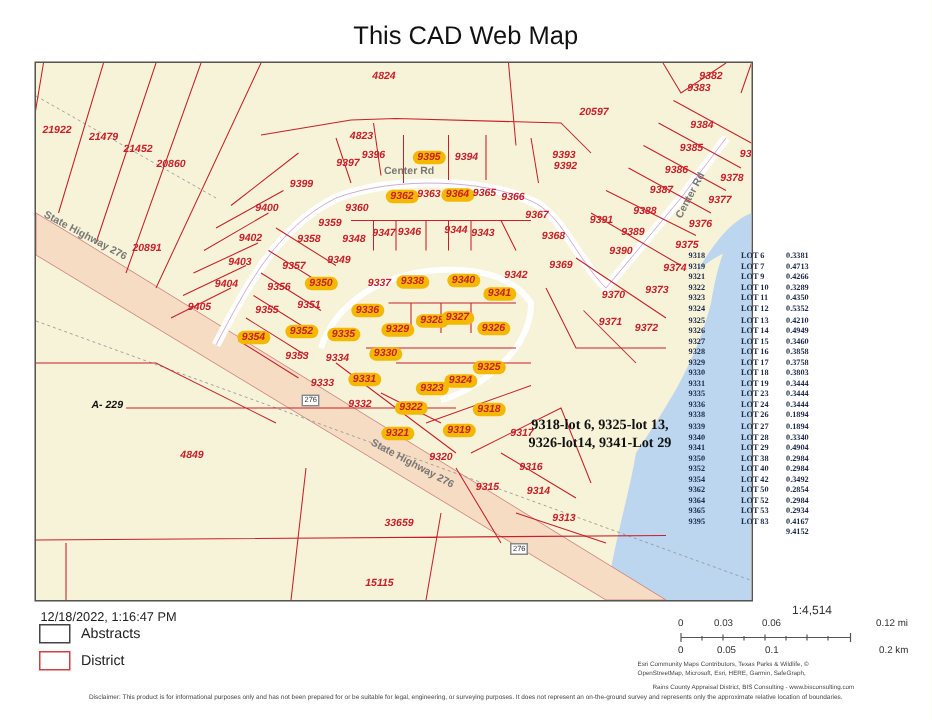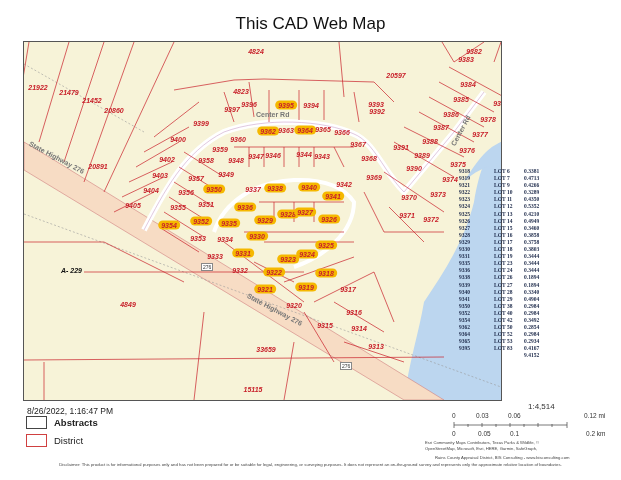--- a/index.html
+++ b/index.html
@@ -165,20 +165,22 @@
   <div class="road" style="left:420px;top:85px;transform:rotate(-62deg);">Center Rd</div>
   <div class="road" style="left:220px;top:264px;transform:rotate(28deg);">State Highway 276</div>
   <div class="road" style="left:2px;top:112px;transform:rotate(28deg);">State Highway 276</div>
 
   <div class="shield" style="left:177px;top:221px;">276</div>
   <div class="shield" style="left:316px;top:320px;">276</div>
 
   <div class="abstract" style="left:37px;top:225px;">A- 229</div>
 
   <div class="note">
+    <div>9318-lot 6, 9325-lot 13,</div>
+    <div>9326-lot14, 9341-Lot 29</div>
   </div>
 </div>
 
 <div class="lots">
   <table>
       <tbody id="lot-tbody">
         <tr>
           <td class="c1">9318</td>
           <td class="c2">LOT 6</td>
           <td class="c3">0.3381</td>
@@ -310,23 +312,23 @@
         </tr>
         <tr>
           <td class="c1"></td>
           <td class="c2"></td>
           <td class="c3">9.4152</td>
         </tr>
       </tbody>
     </table>
 </div>
 
-<div class="footer-date">8/26/2022, 1:16:47 PM</div>
-
-<div class="legend-item" style="top:416px;font-weight:bold;">
+<div class="footer-date">12/18/2022, 1:16:47 PM</div>
+
+<div class="legend-item" style="top:416px;">
   <div class="legend-box"></div>
   <span>Abstracts</span>
 </div>
 <div class="legend-item" style="top:434px;">
   <div class="legend-box red"></div>
   <span>District</span>
 </div>
 
 <div class="scale">
   <div style="position:absolute;left:76px;top:0;font-size:8px;">1:4,514</div>

